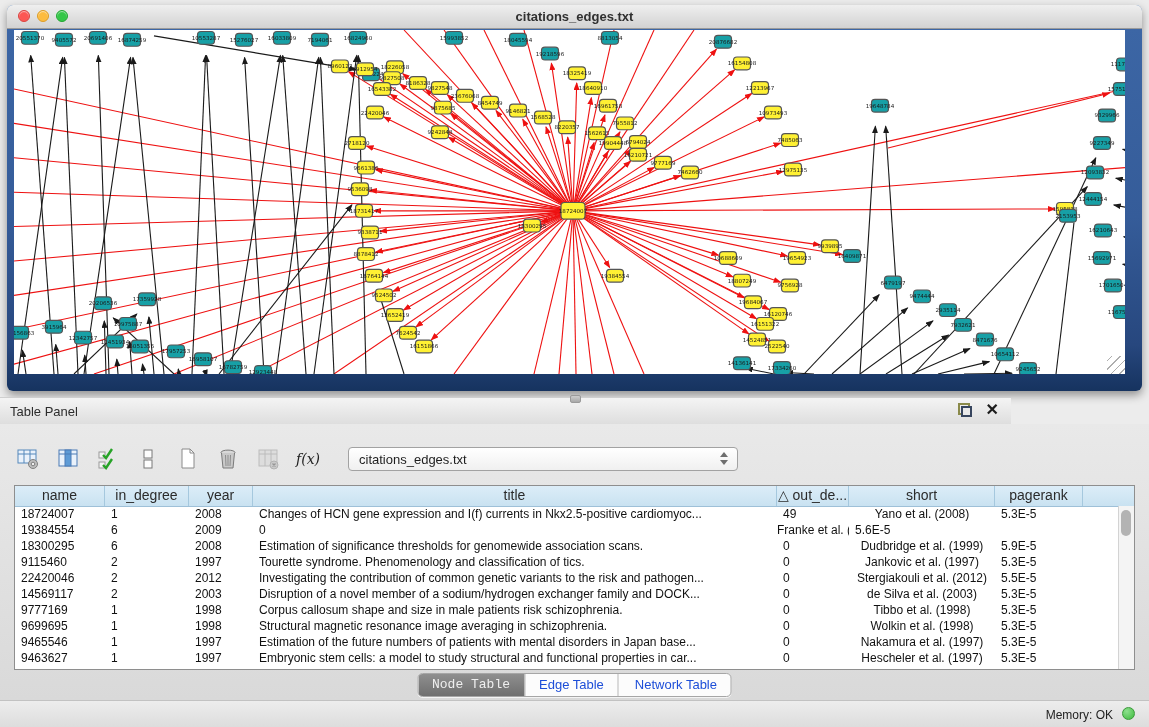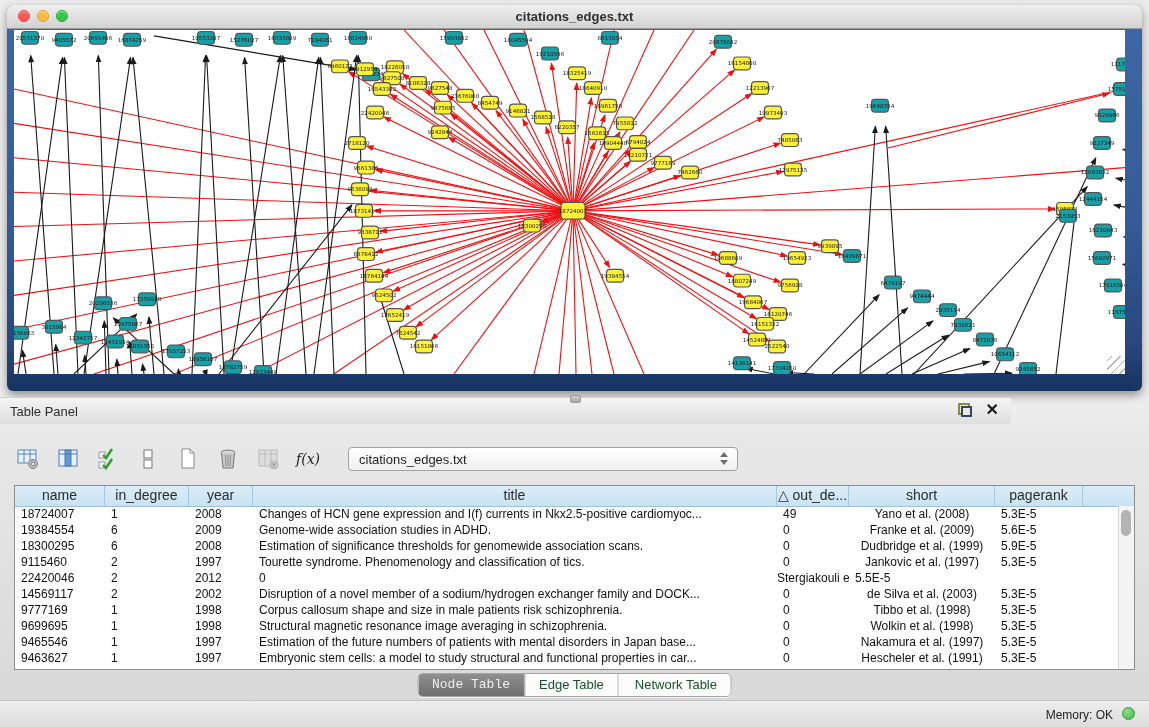--- a/index.html
+++ b/index.html
@@ -92,21 +92,21 @@
     position:absolute;right:0;top:20px;bottom:0;width:15px;
     background:#f4f4f4;border-left:1px solid #d3d3d3;
   }
   .vthumb{position:absolute;left:2px;top:4px;width:10px;height:26px;border-radius:5px;background:#b3b3b3;}
   
   .tabs{
     position:absolute;left:50%;transform:translateX(-50%);top:249px;height:22px;
     display:inline-flex;border:1px solid #a6a6a6;border-radius:5px;overflow:hidden;
     background:#fcfcfc;box-shadow:0 1px 0 rgba(255,255,255,.7);
   }
-  .tab{font-size:13px;color:#14532d;line-height:22px;padding:0 14px;border-right:1px solid #b9b9b9;}
+  .tab{font-size:13px;color:#1d4ed8;line-height:22px;padding:0 14px;border-right:1px solid #b9b9b9;}
   .tab:last-child{border-right:none;padding-left:16px;}
   .tab.sel{background:linear-gradient(#8f8f8f,#6f6f6f);color:#efefef;font-family:Liberation Mono, monospace;}
   
   .statusbar{
     position:absolute;left:0;top:700px;width:1149px;height:27px;
     background:linear-gradient(#ededed,#dcdcdc);border-top:1px solid #c2c2c2;
   }
   .mem{position:absolute;right:36px;top:7px;font-size:12px;color:#222;text-align:right;}
   .memdot{
     position:absolute;right:14px;top:6px;width:13px;height:13px;border-radius:50%;
@@ -593,21 +593,20 @@
           <div class="td">2008</div>
           <div class="td">Changes of HCN gene expression and I(f) currents in Nkx2.5-positive cardiomyoc...</div>
           <div class="td">49</div>
           <div class="td c">Yano et al. (2008)</div>
           <div class="td">5.3E-5</div>
         </div>
         <div class="trow">
           <div class="td">19384554</div>
           <div class="td">6</div>
           <div class="td">2009</div>
-          <div class="td">Genome-wide association studies in ADHD.</div>
           <div class="td">0</div>
           <div class="td c">Franke et al. (2009)</div>
           <div class="td">5.6E-5</div>
         </div>
         <div class="trow">
           <div class="td">18300295</div>
           <div class="td">6</div>
           <div class="td">2008</div>
           <div class="td">Estimation of significance thresholds for genomewide association scans.</div>
           <div class="td">0</div>
@@ -620,28 +619,29 @@
           <div class="td">1997</div>
           <div class="td">Tourette syndrome. Phenomenology and classification of tics.</div>
           <div class="td">0</div>
           <div class="td c">Jankovic et al. (1997)</div>
           <div class="td">5.3E-5</div>
         </div>
         <div class="trow">
           <div class="td">22420046</div>
           <div class="td">2</div>
           <div class="td">2012</div>
+          <div class="td">Investigating the contribution of common genetic variants to the risk and pathogen...</div>
           <div class="td">0</div>
           <div class="td c">Stergiakouli et al. (2012)</div>
           <div class="td">5.5E-5</div>
         </div>
         <div class="trow">
           <div class="td">14569117</div>
           <div class="td">2</div>
-          <div class="td">2002</div>
+          <div class="td">2003</div>
           <div class="td">Disruption of a novel member of a sodium/hydrogen exchanger family and DOCK...</div>
           <div class="td">0</div>
           <div class="td c">de Silva et al. (2003)</div>
           <div class="td">5.3E-5</div>
         </div>
         <div class="trow">
           <div class="td">9777169</div>
           <div class="td">1</div>
           <div class="td">1998</div>
           <div class="td">Corpus callosum shape and size in male patients risk schizophrenia.</div>
@@ -666,21 +666,21 @@
           <div class="td">0</div>
           <div class="td c">Nakamura et al. (1997)</div>
           <div class="td">5.3E-5</div>
         </div>
         <div class="trow">
           <div class="td">9463627</div>
           <div class="td">1</div>
           <div class="td">1997</div>
           <div class="td">Embryonic stem cells: a model to study structural and functional properties in car...</div>
           <div class="td">0</div>
-          <div class="td c">Hescheler et al. (1991)</div>
+          <div class="td c">Hescheler et al. (1997)</div>
           <div class="td">5.3E-5</div>
         </div>
       </div>
     <div class="vscroll">
         <div class="vthumb"></div>
       </div>
   </div>
 
   <div class="tabs" id="tabs">
       <div class="tab sel">Node Table</div>

